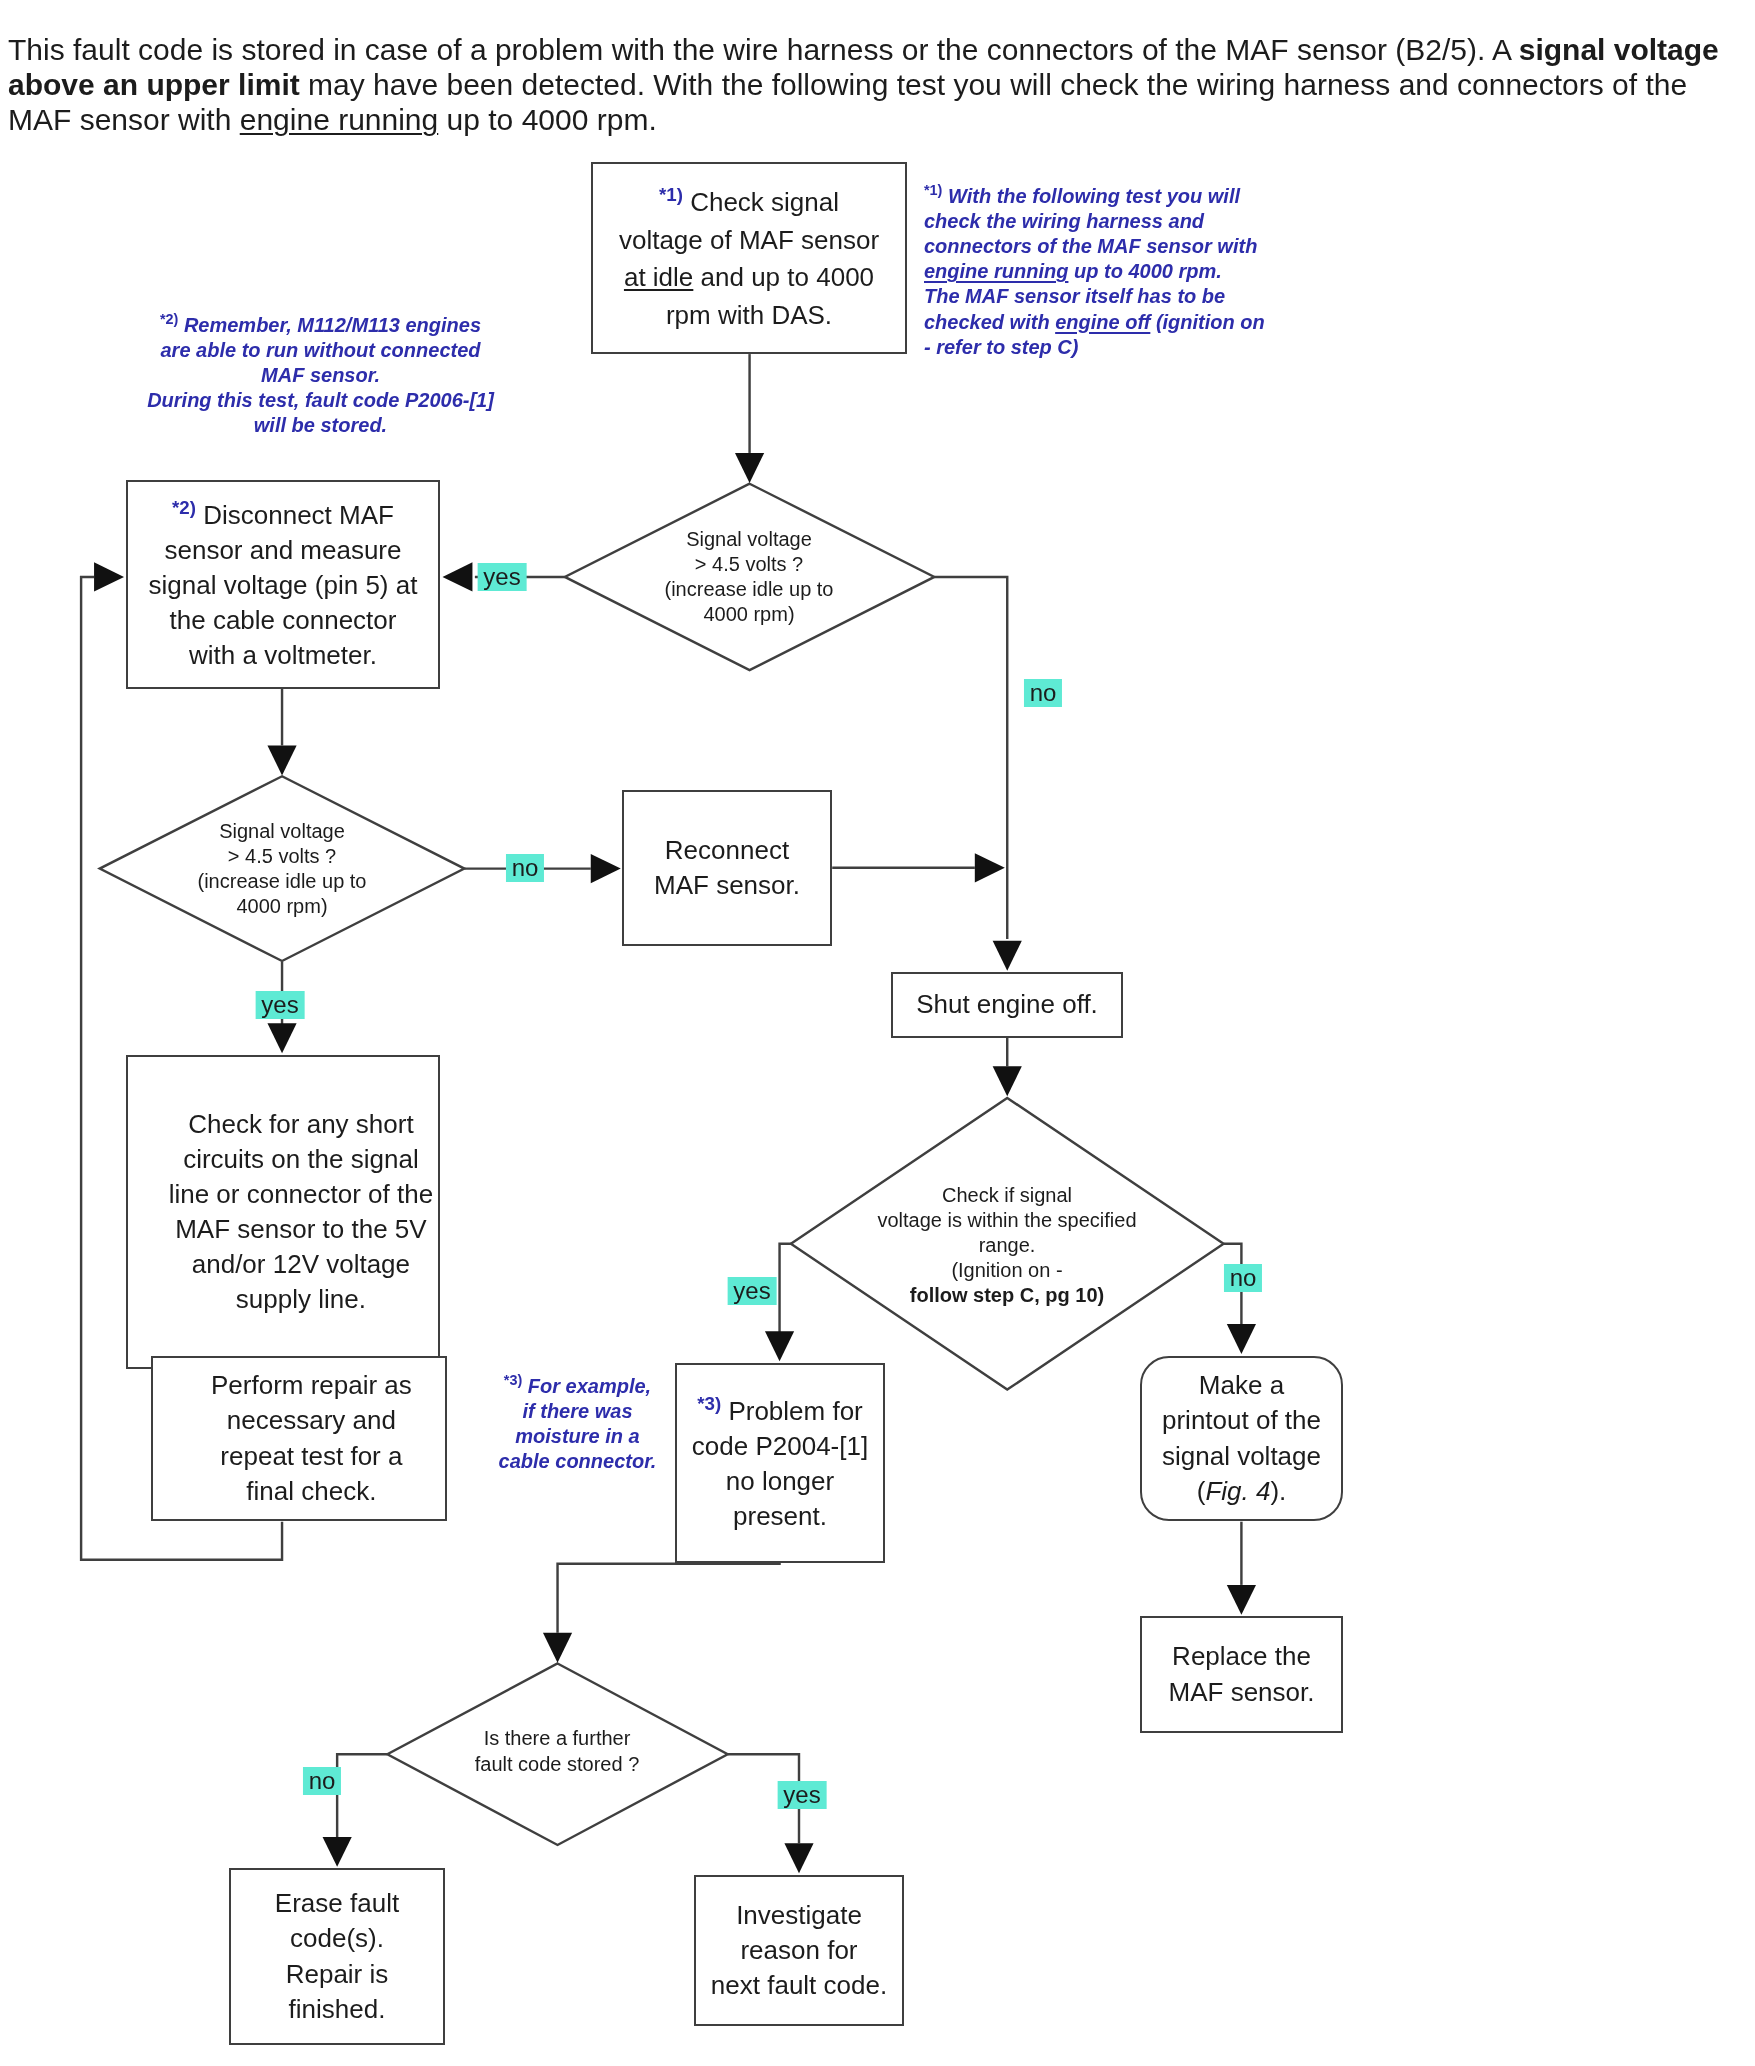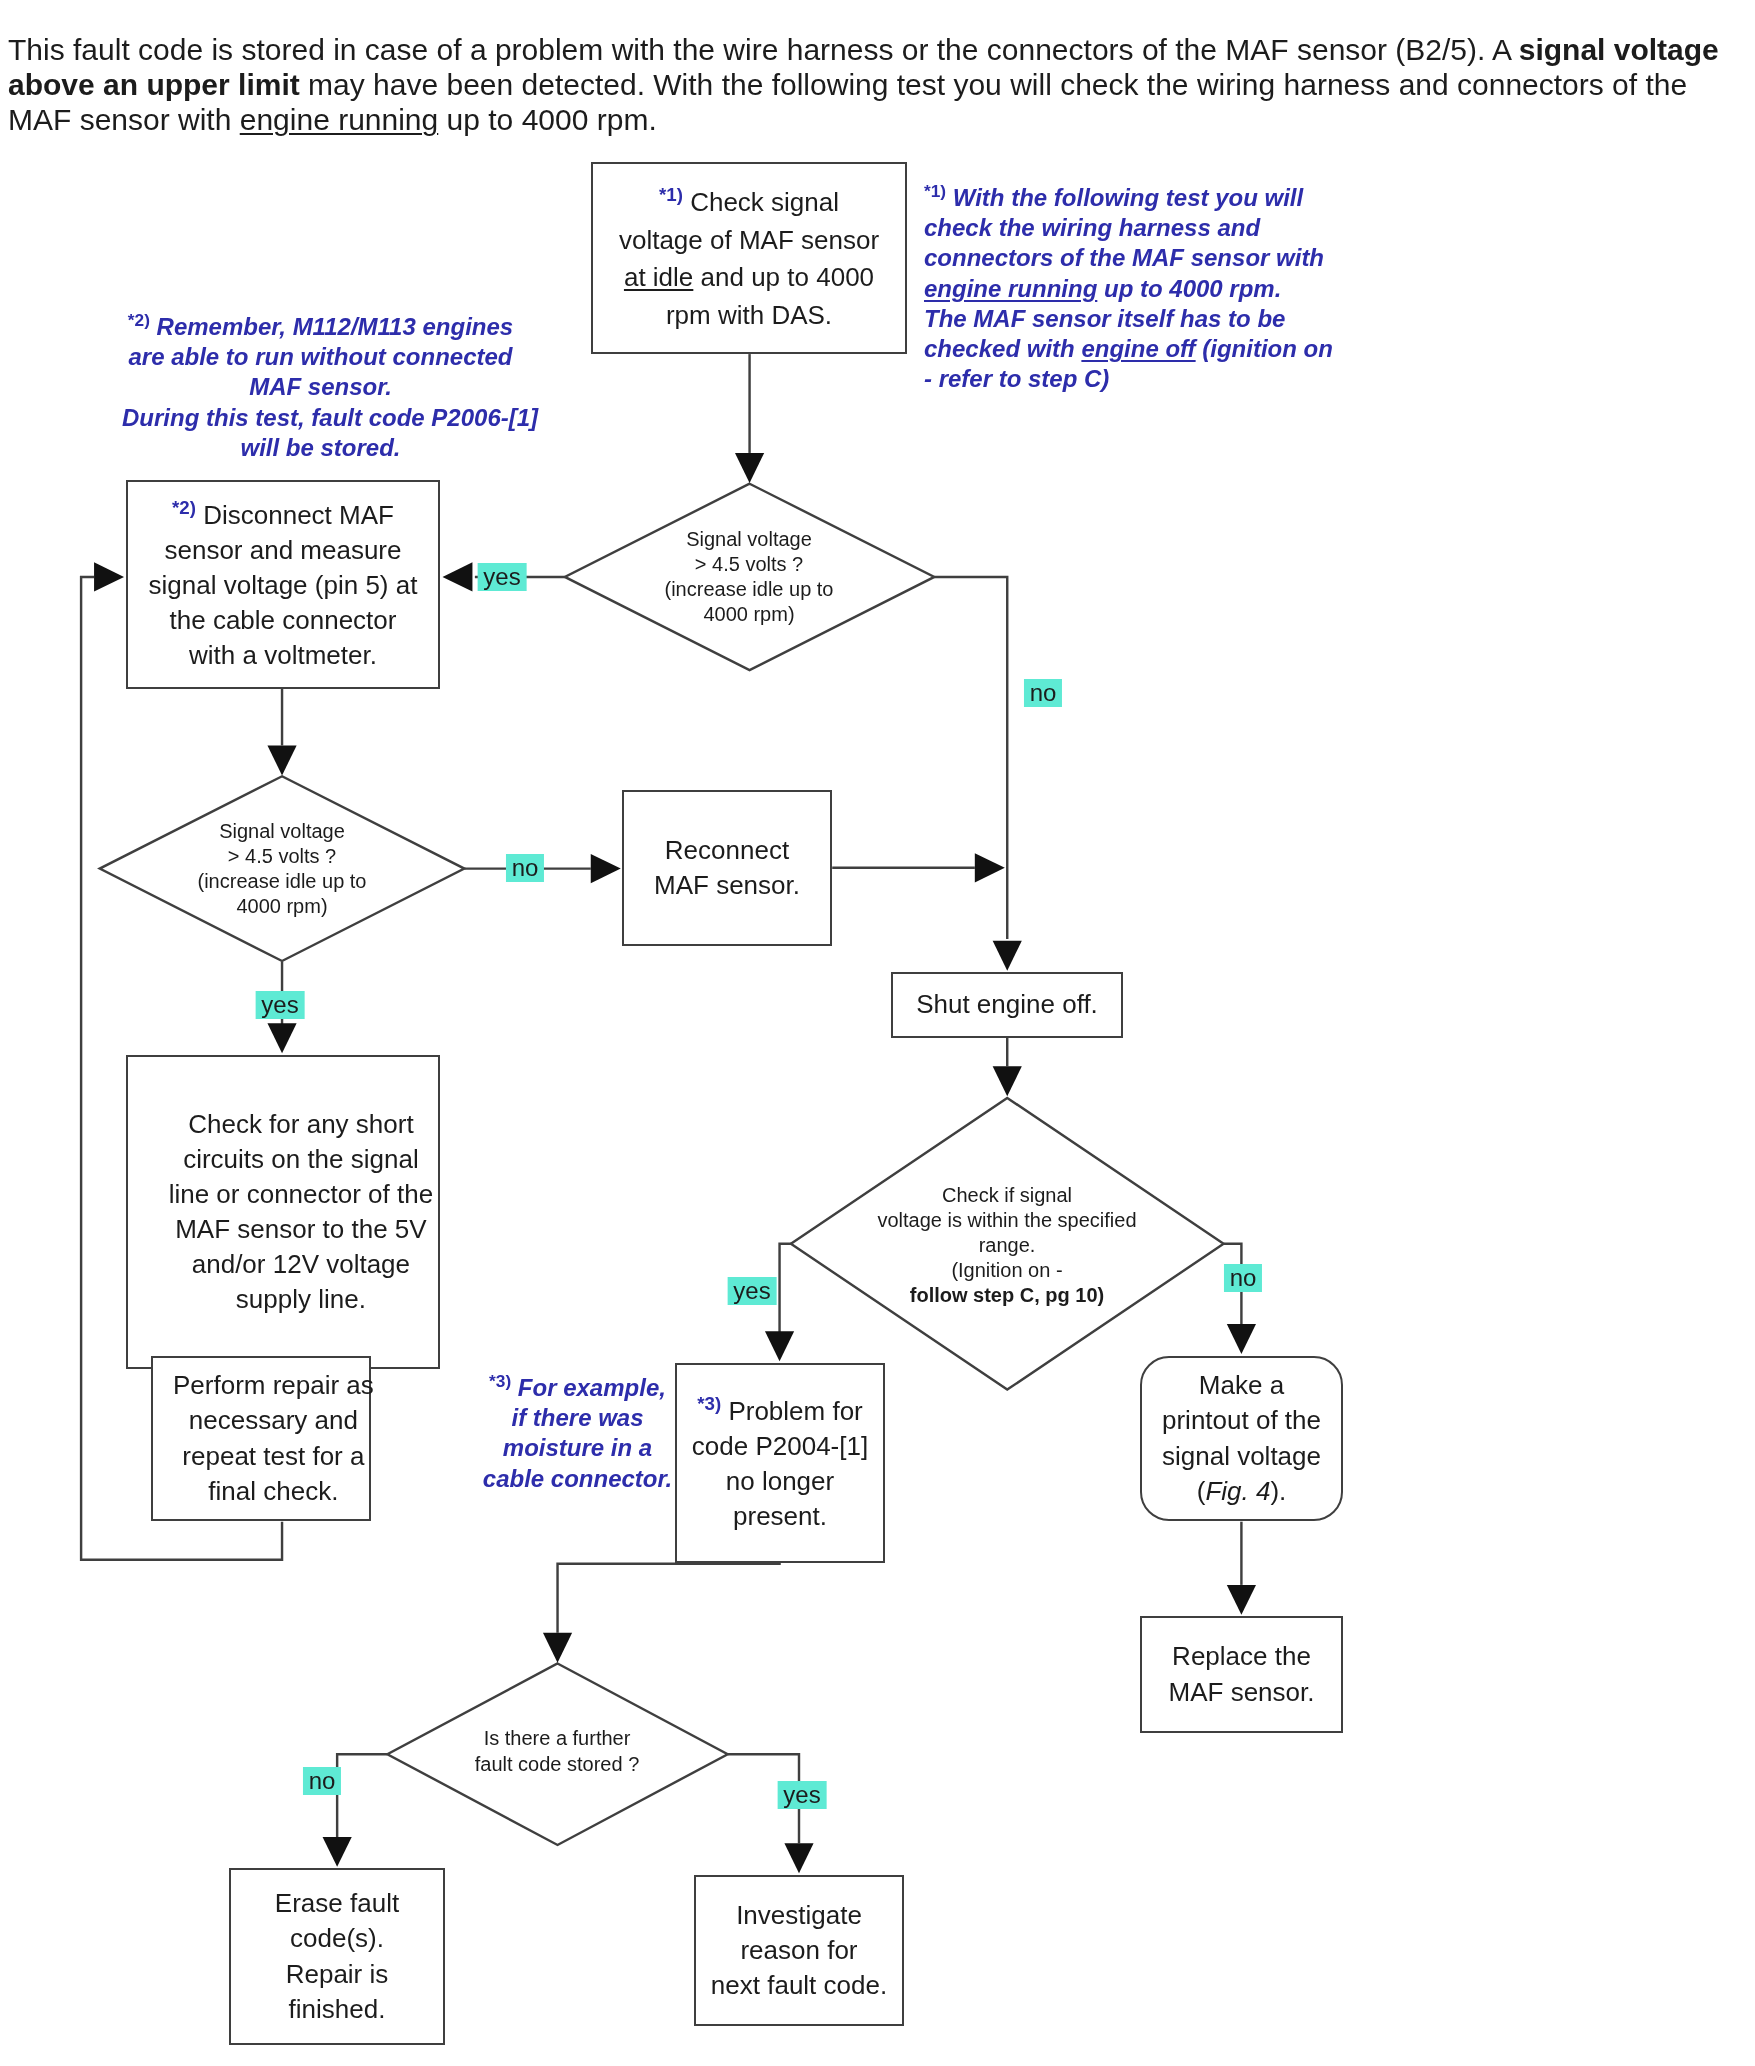--- a/index.html
+++ b/index.html
@@ -10,21 +10,21 @@
   .b{font-weight:bold;}
   .i{font-style:italic;}
   .u{text-decoration:underline;text-decoration-thickness:2.4px;text-underline-offset:3.2px;}
   .box{position:absolute;box-sizing:border-box;border:2.4px solid #3f3f3f;background:#ffffff;
        display:flex;align-items:center;justify-content:center;text-align:center;
        font-size:26px;line-height:1.35;z-index:2;padding:3.2px;}
   .txt{white-space:nowrap;}
   .dtext{position:absolute;display:flex;align-items:center;justify-content:center;
          text-align:center;font-size:20px;line-height:1.26;z-index:2;}
   .note{position:absolute;color:#2d2dab;font-style:italic;font-weight:bold;
-        font-size:24px;line-height:1.26;z-index:2;}
+        font-size:20px;line-height:1.26;z-index:2;}
   .marker{color:#2d2dab;font-style:normal;font-weight:bold;font-size:72%;vertical-align:super;}
   .note .marker{font-style:normal;}
   .lbl{position:absolute;transform:translate(-50%,-50%);font-size:24px;background:#5eead4;
        padding:0 5.7px;z-index:3;white-space:nowrap;}
   .tc{text-align:center;}
 </style>
 </head>
 <body>
 
 <div class="canvas">
@@ -123,21 +123,21 @@
   </div>
 
   <div class="box" style="left:891px;top:972px;width:232px;height:66px;">
     <div class="txt">Shut engine off.</div>
   </div>
 
   <div class="box" style="left:126px;top:1055px;width:314px;height:314px;font-size:26px;padding-left:39px;">
     <div class="txt">Check for any short<br>circuits on the signal<br>line or connector of the<br>MAF sensor to the 5V<br>and/or 12V voltage<br>supply line.</div>
   </div>
 
-  <div class="box" style="left:151px;top:1356px;width:220px;height:165px;padding-left:28px;">
+  <div class="box" style="left:151px;top:1356px;width:296px;height:165px;padding-left:28px;">
     <div class="txt">Perform repair as<br>necessary and<br>repeat test  for a<br>final check.</div>
   </div>
 
   <div class="box" style="left:675px;top:1363px;width:210px;height:200px;">
     <div class="txt">
       <span class="marker">*3)</span> <span>Problem for</span><br>
       <span>code P2004-[1]<br>no longer<br>present.</span>
     </div>
   </div>
 

